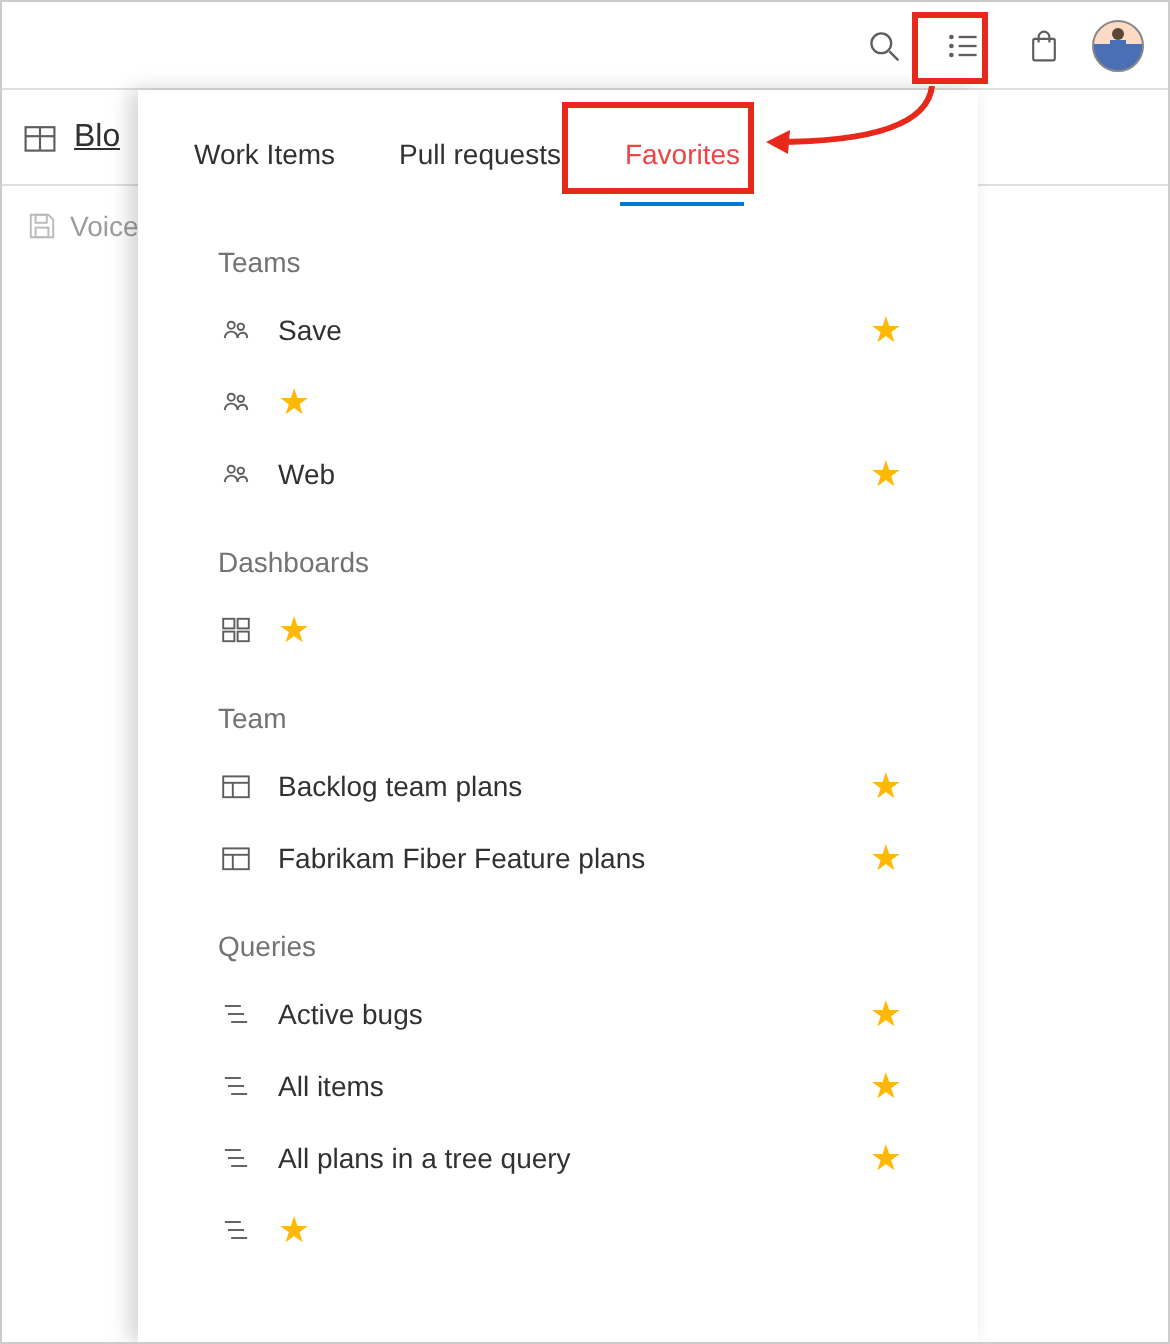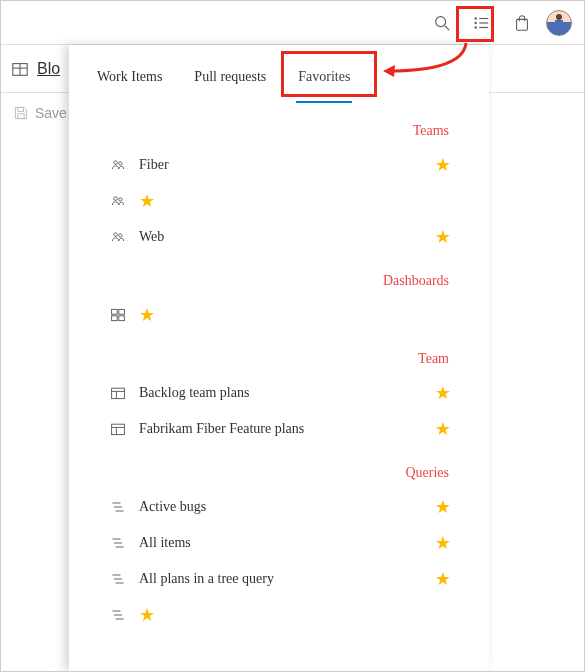--- a/index.html
+++ b/index.html
@@ -85,50 +85,48 @@
       position: absolute;
       top: 44px;
       left: 68px;
       width: 420px;
       height: 626px;
       background: #fff;
       box-shadow: -4px 0 10px rgba(0,0,0,0.18);
       display: flex;
       flex-direction: column;
       overflow: hidden;
-      font-family: Liberation Serif, serif;
     }
     .tabs {
       display: flex;
       gap: 28px;
       padding: 14px 26px 0 26px;
       font-size: 14px;
       color: #323130;
       border-bottom: 1px solid transparent;
       height: 50px;
       align-items: center;
     }
     .tab { cursor: pointer; padding: 6px 2px; position: relative; }
-    .tab.active { color: #404040; font-weight: 400; }
+    .tab.active { color: #ef4444; font-weight: 400; }
     .tab.active::after {
       content: '';
       position: absolute;
       left: 0; right: 0; bottom: -12px;
       height: 2px;
       background: #0078d4;
     }
     .panel-body {
       padding: 10px 24px 0 24px;
       overflow-y: auto;
     }
     .section-title {
-      color: #ef4444;
+      color: #737373;
       font-size: 14px;
       padding: 18px 16px 8px 16px;
-      text-align: right;
     }
     .row {
       display: flex;
       align-items: center;
       gap: 12px;
       padding: 9px 14px 9px 16px;
       font-size: 14px;
       color: #323130;
     }
     .row .ico { width: 18px; display:flex; justify-content:center; color:#605e5c;}
@@ -177,41 +175,41 @@
   </svg>
   <span class="truncate">Blo</span>
 </div>
 
 <div class="thirdrow">
   <svg width="16" height="16" viewBox="0 0 20 20" fill="none" stroke="#bdbbb9" stroke-width="1.2">
     <path d="M3 3h11l3 3v11H3z"></path>
       <rect x="6" y="3" width="7" height="5" stroke="#bdbbb9"></rect>
       <rect x="6" y="11" width="8" height="6" stroke="#bdbbb9"></rect>
   </svg>
-  <span>Save</span>
+  <span>Voice</span>
 </div>
 
 <div class="panel">
   <div class="tabs">
     <div class="tab">Work Items</div>
     <div class="tab">Pull requests</div>
     <div class="tab active">Favorites</div>
   </div>
   <div class="panel-body" id="panel-body">
       <div class="section-title">Teams</div>
       <div class="row">
         <span class="ico">
           <svg width="16" height="16" viewBox="0 0 20 20" fill="none" stroke="#605e5c" stroke-width="1.2">
             <circle cx="7" cy="7" r="2.2"></circle>
             <circle cx="13" cy="8" r="2"></circle>
             <path d="M3 15c0-2.5 2-4 4-4s4 1.5 4 4"></path>
             <path d="M11 15c0-2 1.6-3.3 3.3-3.3S17 13 17 15"></path>
           </svg>
         </span>
-        <span class="label">Fiber</span>
+        <span class="label">Save</span>
         <span class="star">★</span>
       </div>
       <div class="row">
         <span class="ico">
           <svg width="16" height="16" viewBox="0 0 20 20" fill="none" stroke="#605e5c" stroke-width="1.2">
             <circle cx="7" cy="7" r="2.2"></circle>
             <circle cx="13" cy="8" r="2"></circle>
             <path d="M3 15c0-2.5 2-4 4-4s4 1.5 4 4"></path>
             <path d="M11 15c0-2 1.6-3.3 3.3-3.3S17 13 17 15"></path>
           </svg>

